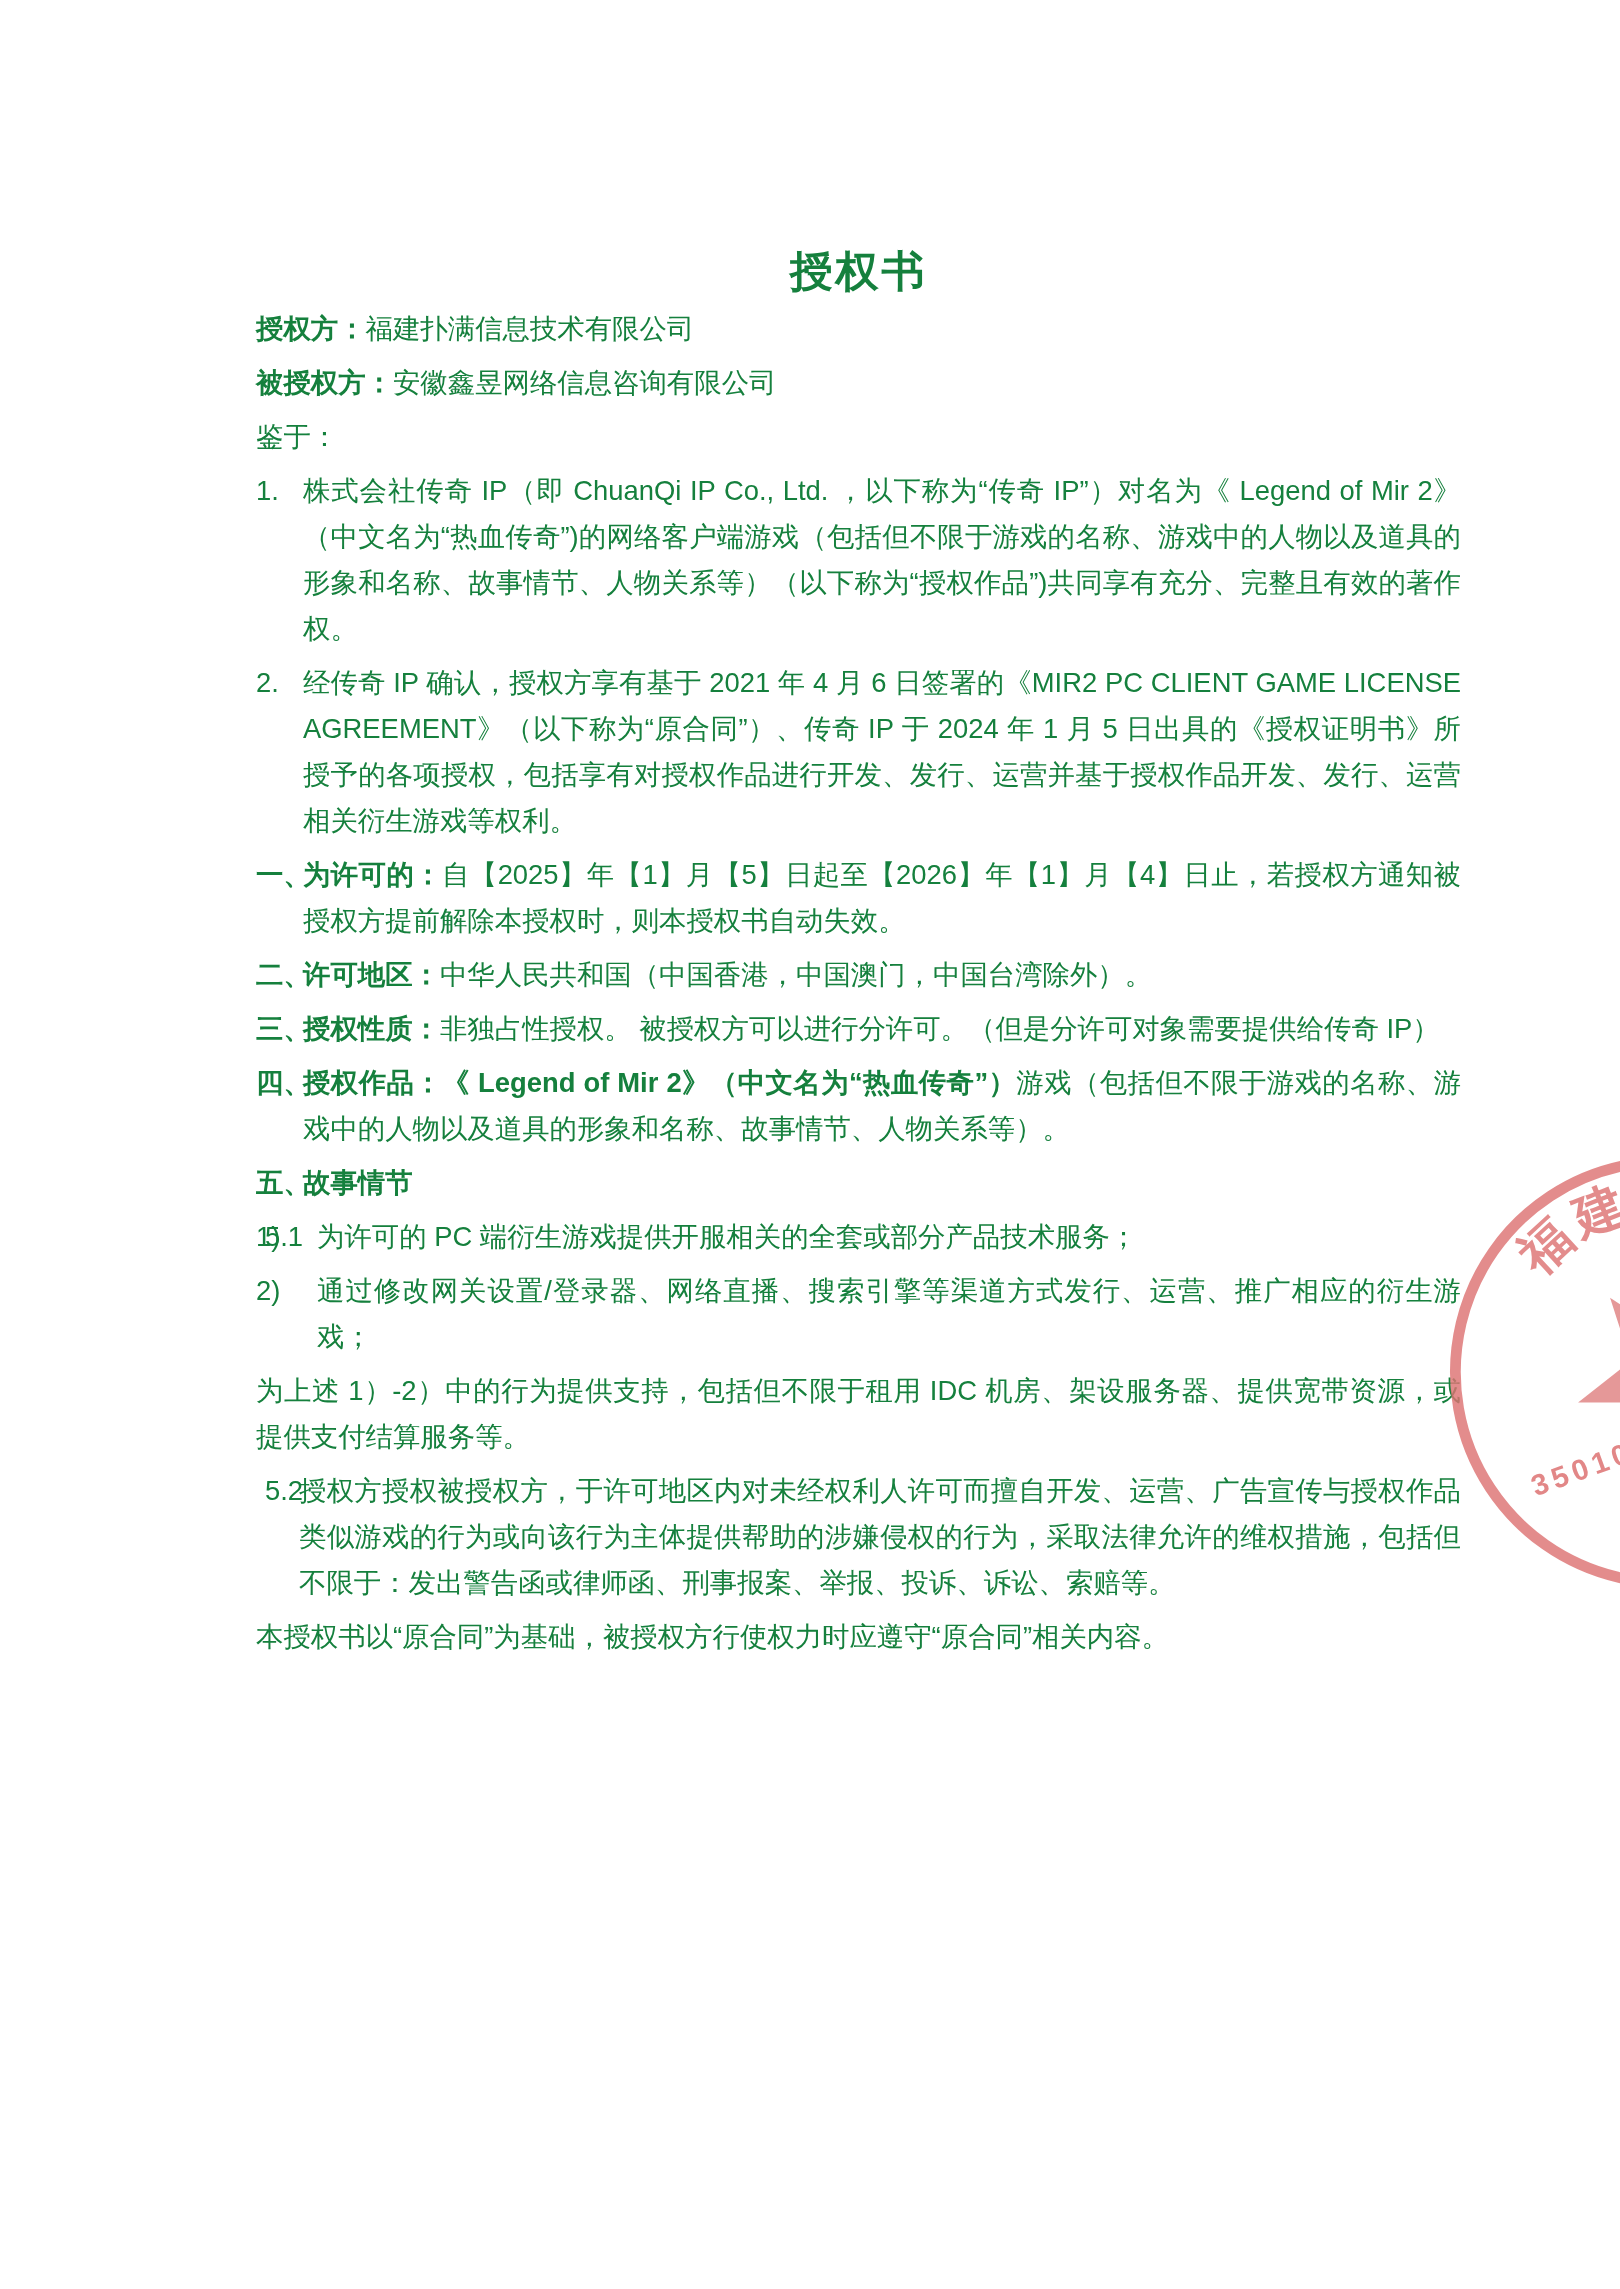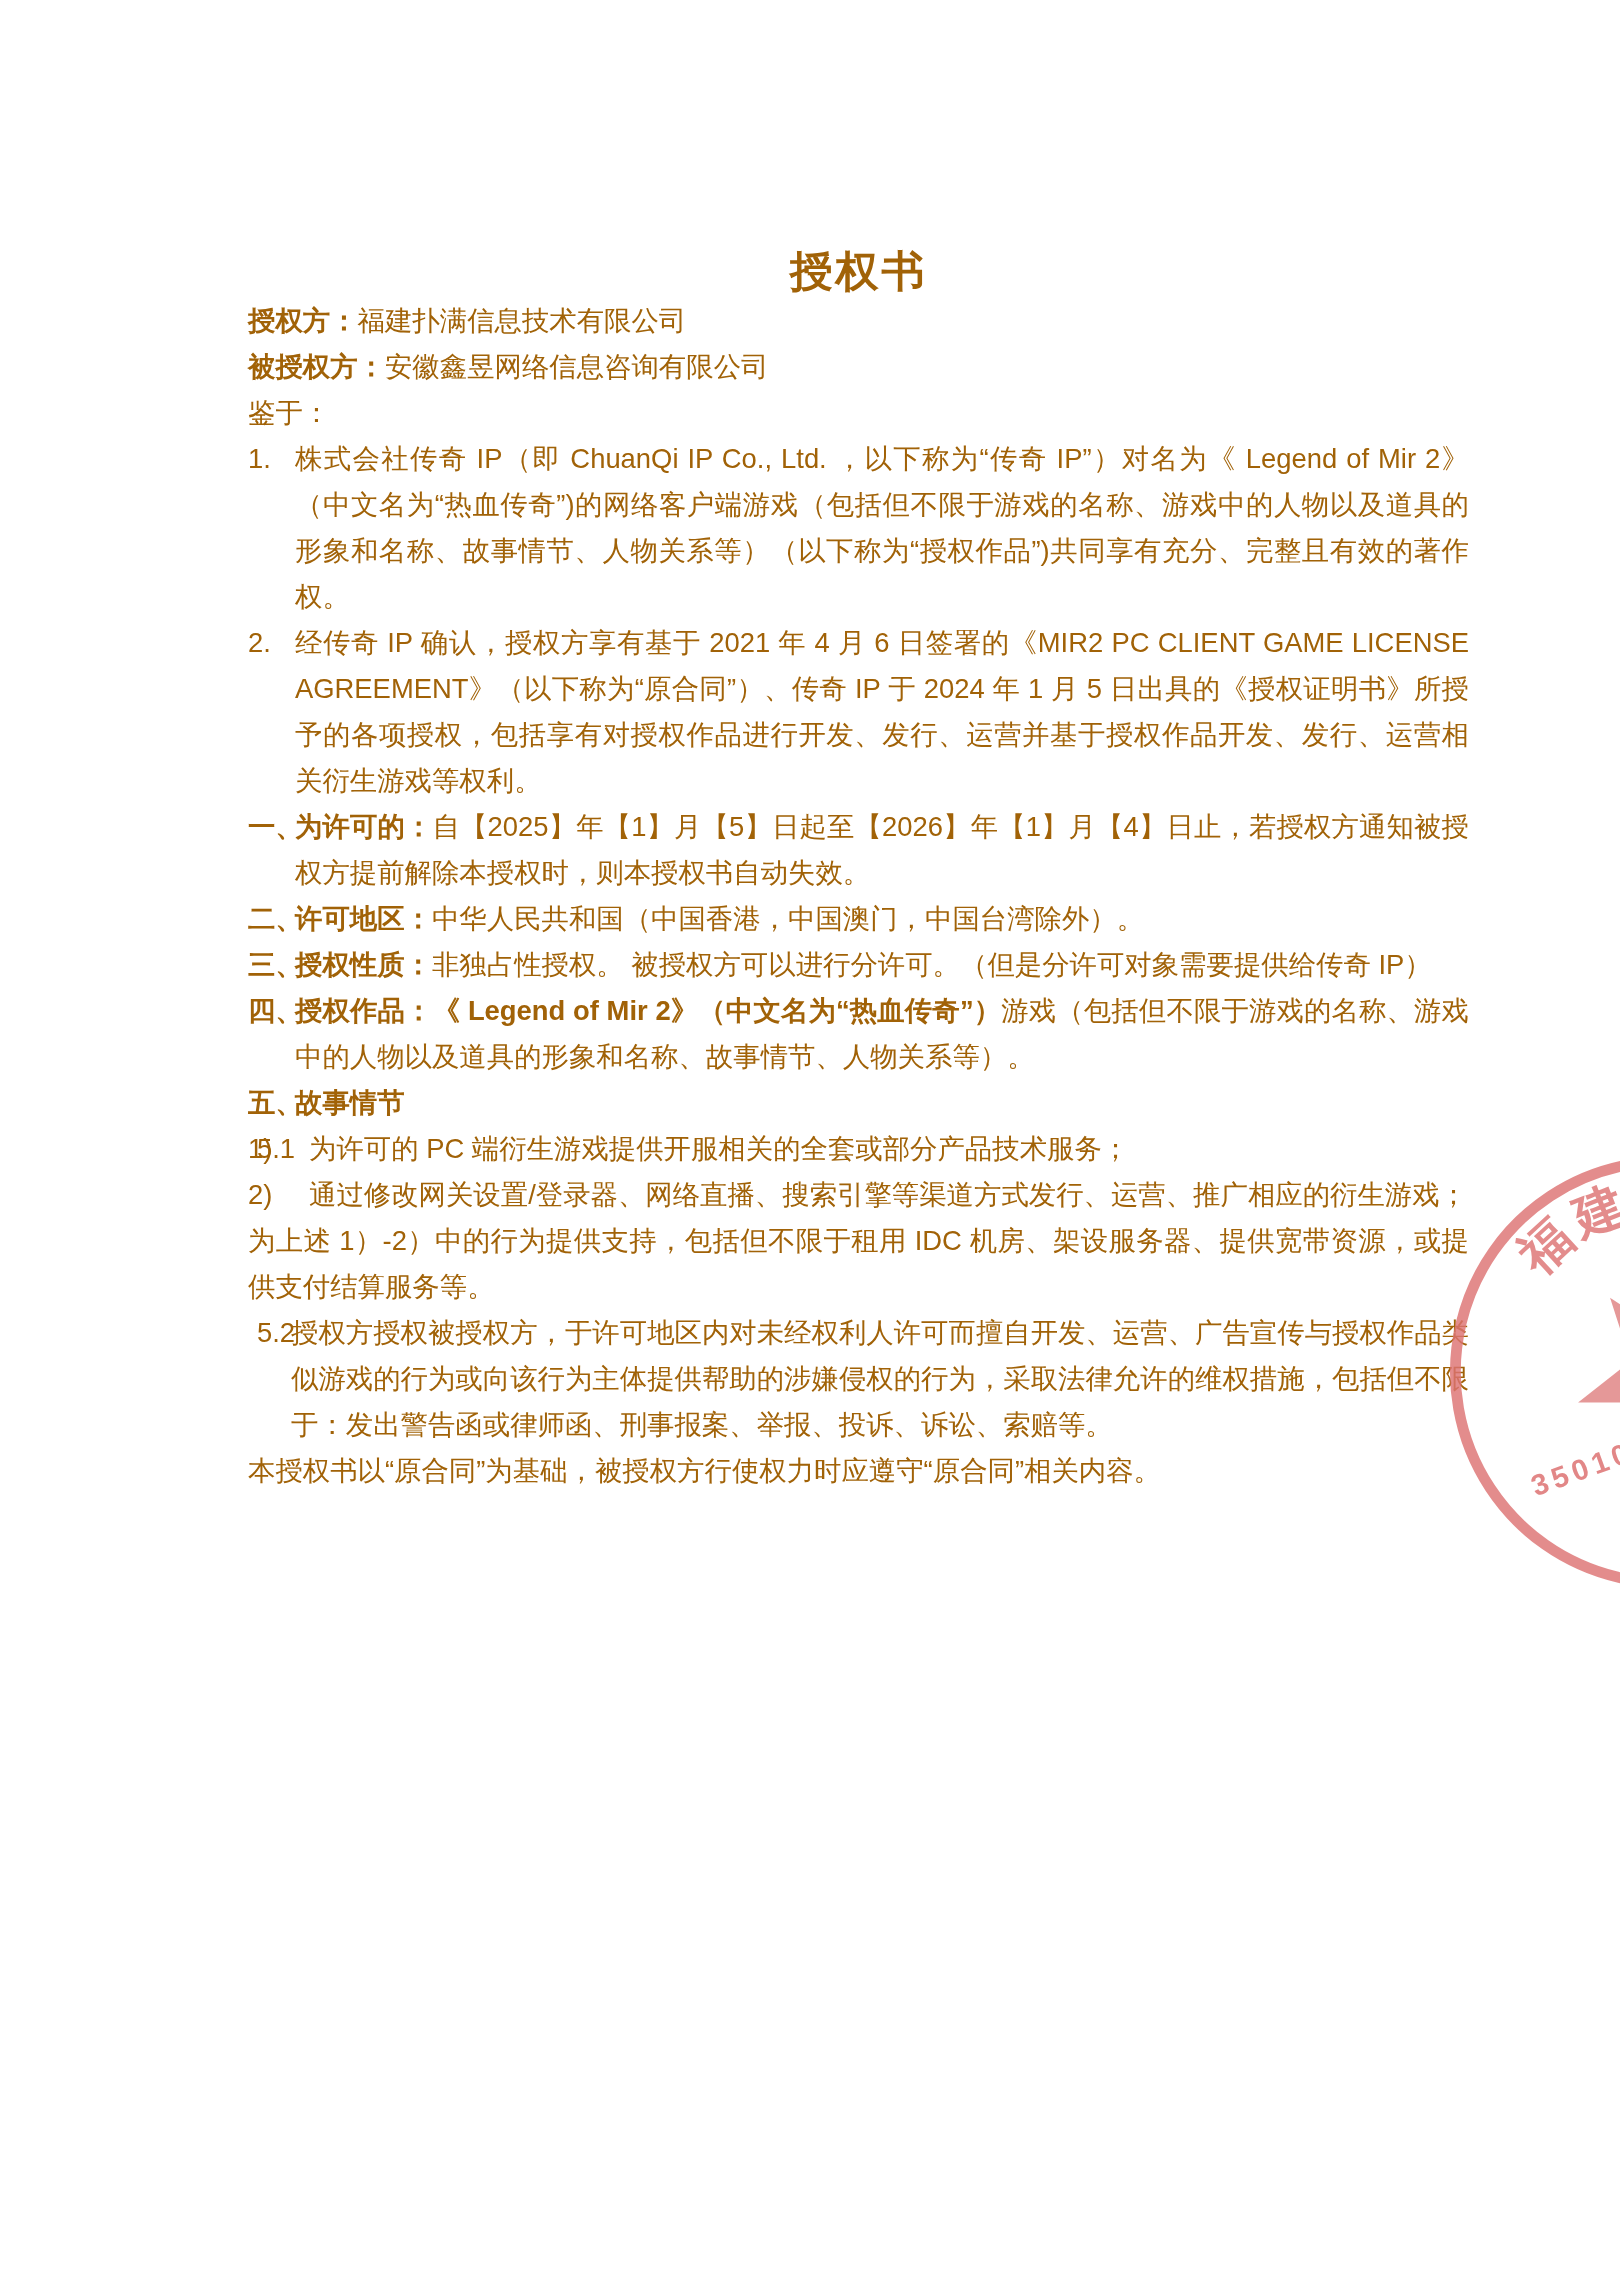--- a/index.html
+++ b/index.html
@@ -2,26 +2,26 @@
 <html lang="zh"><head>
 <meta charset="utf-8">
 <style>
   html,body{margin:0;padding:0;background:#888;}
   .page{
     position:relative;
     width:1620px;height:2290px;
     background:#ffffff;
     overflow:hidden;
     font-family:"Liberation Sans","DejaVu Sans",sans-serif;
-    color:#a16207;
+    color:#15803d;
   }
   .content{
     position:absolute;left:248px;top:0;width:1221px;
   }
-  .content p{margin:0;font-size:27.4px;line-height:46px;text-align:justify;}
+  .content p{margin:8px;font-size:27.4px;line-height:46px;text-align:justify;}
   h1.doc-title{
     margin:245px 0 0 0;text-align:center;
     font-size:43px;line-height:53px;font-weight:bold;letter-spacing:2.9px;
   }
   .mt15{margin-top:14.7px;} .mt16{margin-top:15.7px;} .mt18{margin-top:17.6px;}
   .mt19{margin-top:18.6px;} .mt21{margin-top:20.6px;} .mt23{margin-top:22.5px;}
   .mt24{margin-top:23.5px;} .mt25{margin-top:24.5px;} .mt27{margin-top:26.5px;}
   .mt29{margin-top:28px;} .mt33{margin-top:32px;}
   .hang{position:relative;padding-left:47px;}
   .hang > .num{position:absolute;left:0;top:0;}

